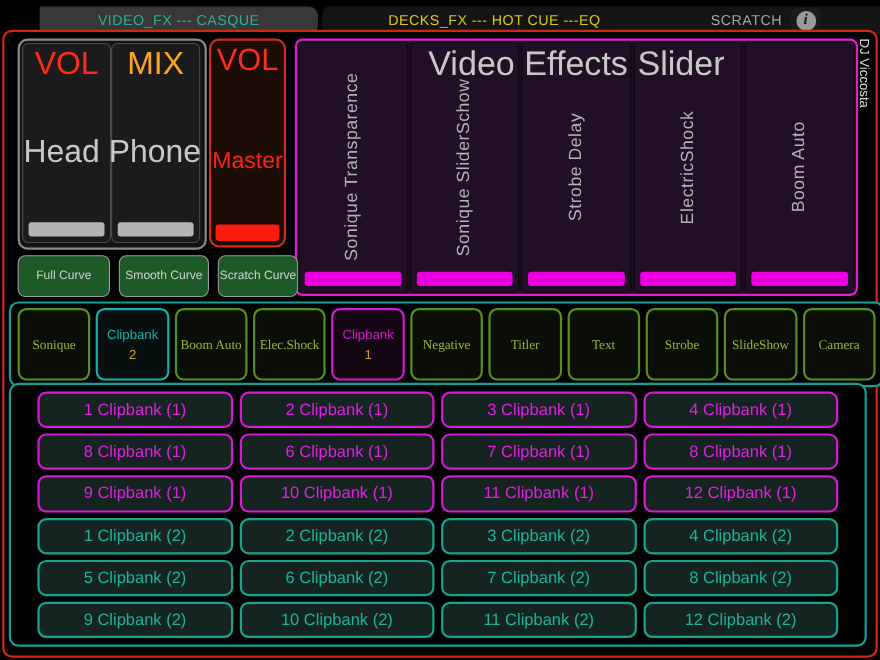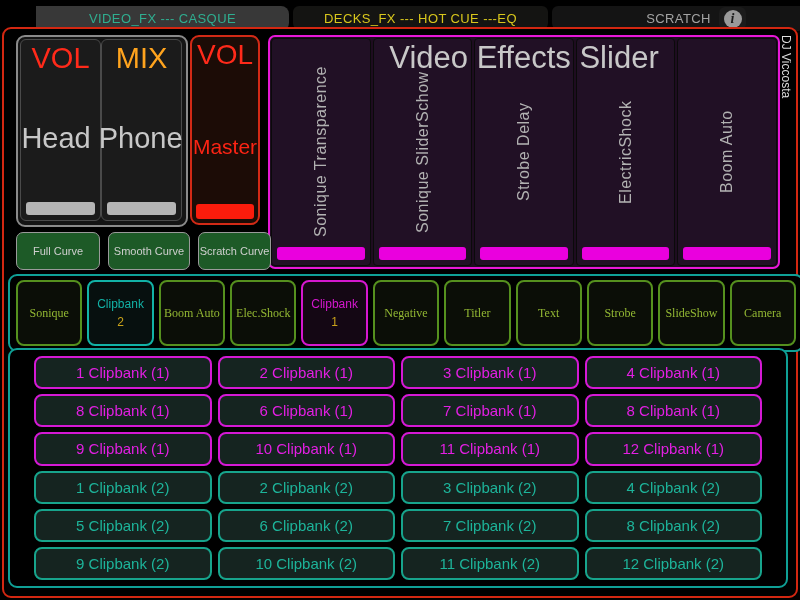--- a/index.html
+++ b/index.html
@@ -4,21 +4,21 @@
 <style>
   html,body{margin:0;padding:0;background:#000;width:800px;height:600px;overflow:hidden;
     font-family:"Liberation Sans",sans-serif;-webkit-font-smoothing:antialiased;}
   .screen{position:relative;width:800px;height:600px;background:#000;}
 
   
   .tab-bar{position:absolute;left:0;top:6px;width:712px;height:26px;background:#000;margin-left:36px;}
   .tab{position:absolute;top:0;height:25px;display:flex;align-items:center;justify-content:center;
     font-size:13px;letter-spacing:.4px;cursor:pointer;}
   .tab-1{left:0;width:253px;background:#383838;color:#2fae90;border-radius:0 8px 8px 0;}
-  .tab-2{left:257px;width:255px;background:#141412;color:#d8c71c;border-radius:6px 6px 8px 8px;}
+  .tab-2{left:257px;width:255px;background:#141412;color:#d8c71c;border-radius:6px 6px 8px 8px;padding-left:29px;}
   .tab-3{left:516px;width:253px;background:#141414;color:#a3a3a3;border-radius:6px 6px 8px 8px;}
   .info-btn{position:absolute;right:2px;top:1px;width:27px;height:23px;background:#1b1b1b;
     border-radius:6px;display:flex;align-items:center;justify-content:center;cursor:pointer;}
   .info-circle{width:18px;height:18px;border-radius:50%;background:#9a9a9a;color:#1b1b1b;
     display:flex;align-items:center;justify-content:center;
     font-family:"Liberation Serif",serif;font-style:italic;font-weight:bold;font-size:14px;line-height:1;}
 
   
   .main{position:absolute;left:2px;top:27px;width:792px;height:567px;border:2px solid #d32711;
     border-radius:9px;background:#000;}

